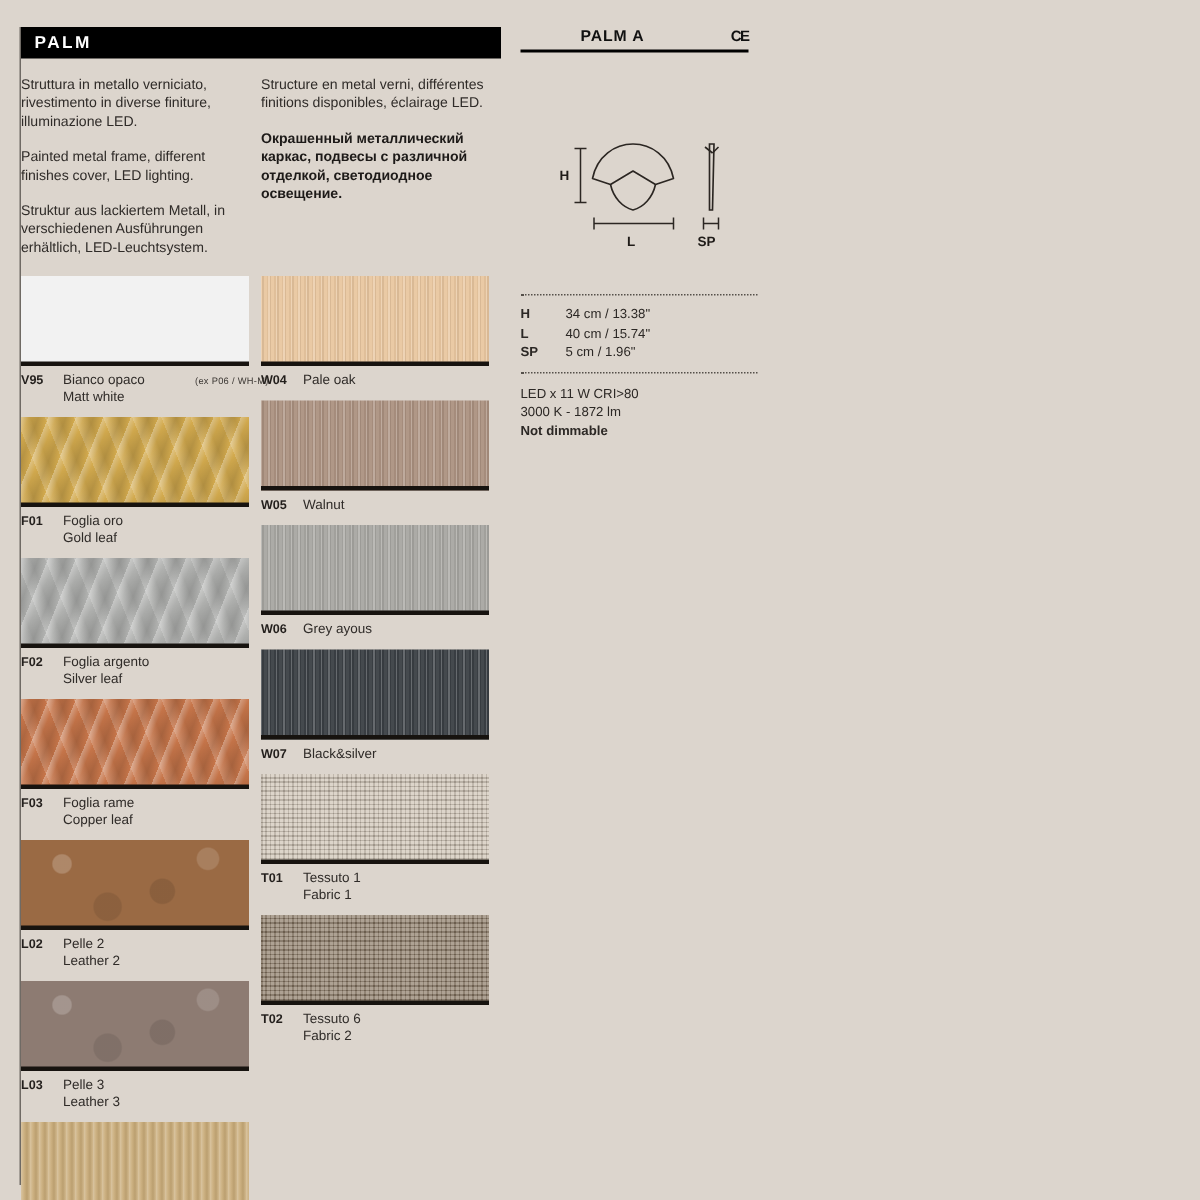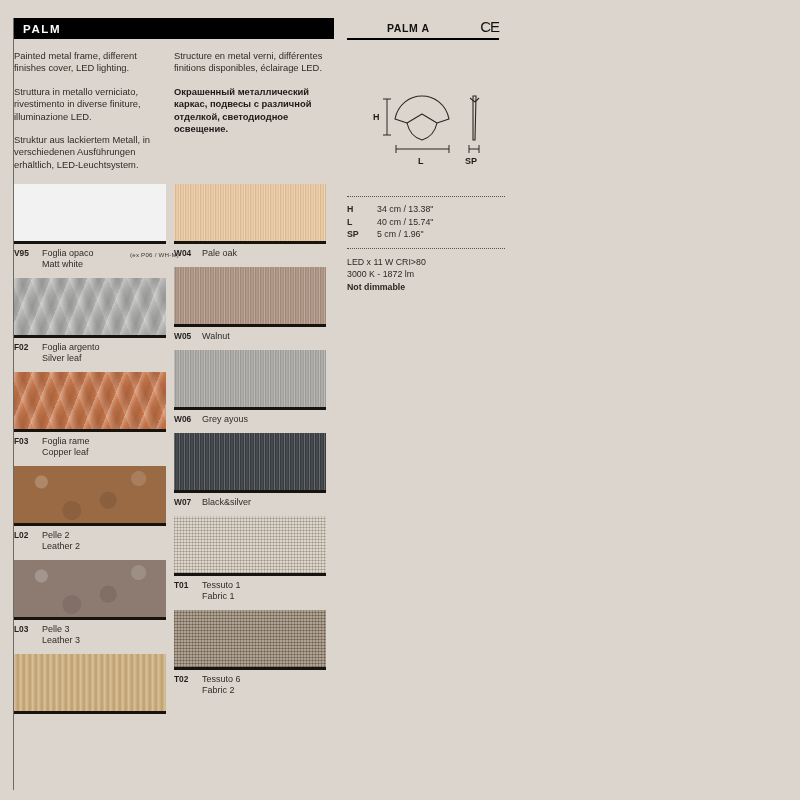--- a/index.html
+++ b/index.html
@@ -180,22 +180,22 @@
     width: 152px;
   }
   .right-head .rtitle {
     font-size: 10.5px;
     font-weight: bold;
     letter-spacing: 0.6px;
     color: #111111;
     padding-left: 40px;
   }
   .ce-mark {
-    font-size: 15px;
-    font-weight: normal;
+    font-size: 10px;
+    font-weight: bold;
     letter-spacing: -1px;
     color: #111111;
     margin-left: 40px;
   }
 
   
   .drawing {
     position: absolute;
     left: 18px;
     top: 72px;
@@ -247,47 +247,57 @@
   <div class="left-rule"></div>
 
   <div class="left-panel">
 
     <div class="title-bar">
       <span class="title-text">PALM</span>
     </div>
 
     <div class="desc-cols">
       <div class="desc-col">
+        <p class="desc-p">Struttura in metallo verniciato, rivestimento in diverse finiture, illuminazione LED.</p>
         <p class="desc-p">Painted metal frame, different finishes cover, LED lighting.</p>
-        <p class="desc-p">Struttura in metallo verniciato, rivestimento in diverse finiture, illuminazione LED.</p>
         <p class="desc-p">Struktur aus lackiertem Metall, in verschiedenen Ausführungen erhältlich, LED-Leuchtsystem.</p>
       </div>
       <div class="desc-col right">
         <p class="desc-p">Structure en metal verni, différentes finitions disponibles, éclairage LED.</p>
         <p class="desc-p bold">Окрашенный металлический каркас, подвесы с различной отделкой, светодиодное освещение.</p>
       </div>
     </div>
   </div>
 
   <div class="swatch-grid">
     <div class="swatch-cols">
       <div class="swatch-col">
 
         <div class="swatch-item">
           <div class="swatch-chip tex-plain" style="background-color:#f2f2f2"></div>
           <div class="swatch-label">
             <span class="swatch-code">V95</span>
             <span class="swatch-names">
-              <span class="ln">Foglia opaco</span>
+              <span class="ln">Bianco opaco</span>
               <span class="ln">Matt white</span>
               <span class="swatch-note">(ex P06 / WH-M)</span>
             </span>
           </div>
         </div>
 
+        <div class="swatch-item">
+          <div class="swatch-chip tex-leaf" style="background-color:#d4ab4e"></div>
+          <div class="swatch-label">
+            <span class="swatch-code">F01</span>
+            <span class="swatch-names">
+              <span class="ln">Foglia oro</span>
+              <span class="ln">Gold leaf</span>
+            </span>
+          </div>
+        </div>
 
         <div class="swatch-item">
           <div class="swatch-chip tex-leaf" style="background-color:#b3b4b2"></div>
           <div class="swatch-label">
             <span class="swatch-code">F02</span>
             <span class="swatch-names">
               <span class="ln">Foglia argento</span>
               <span class="ln">Silver leaf</span>
             </span>
           </div>

